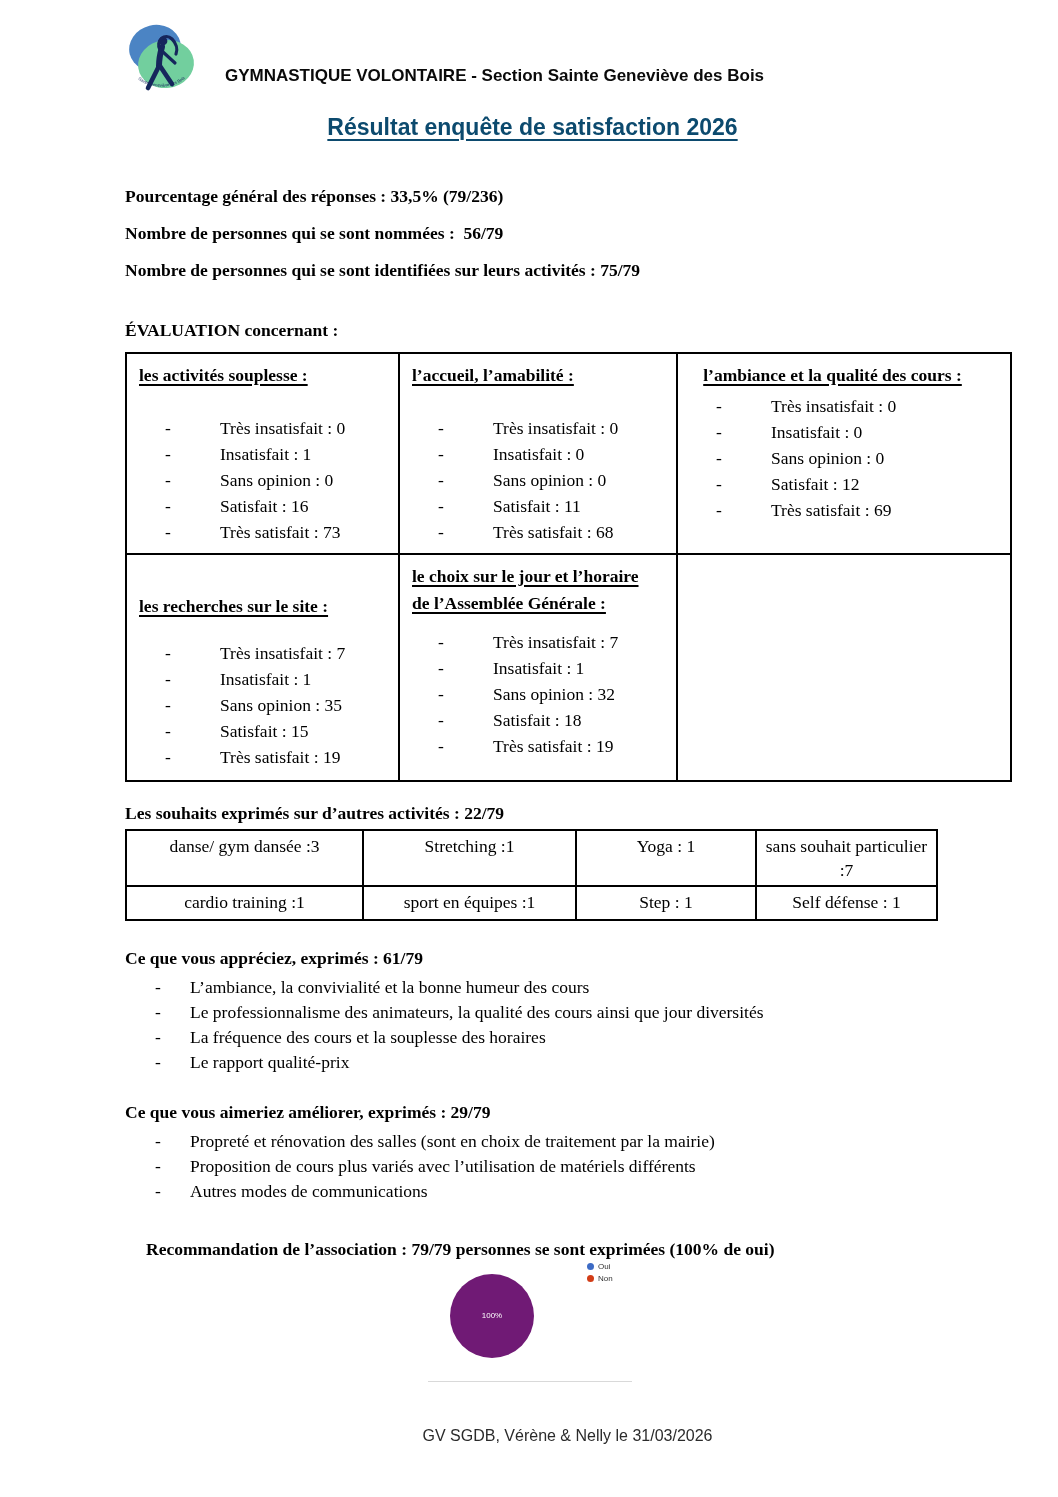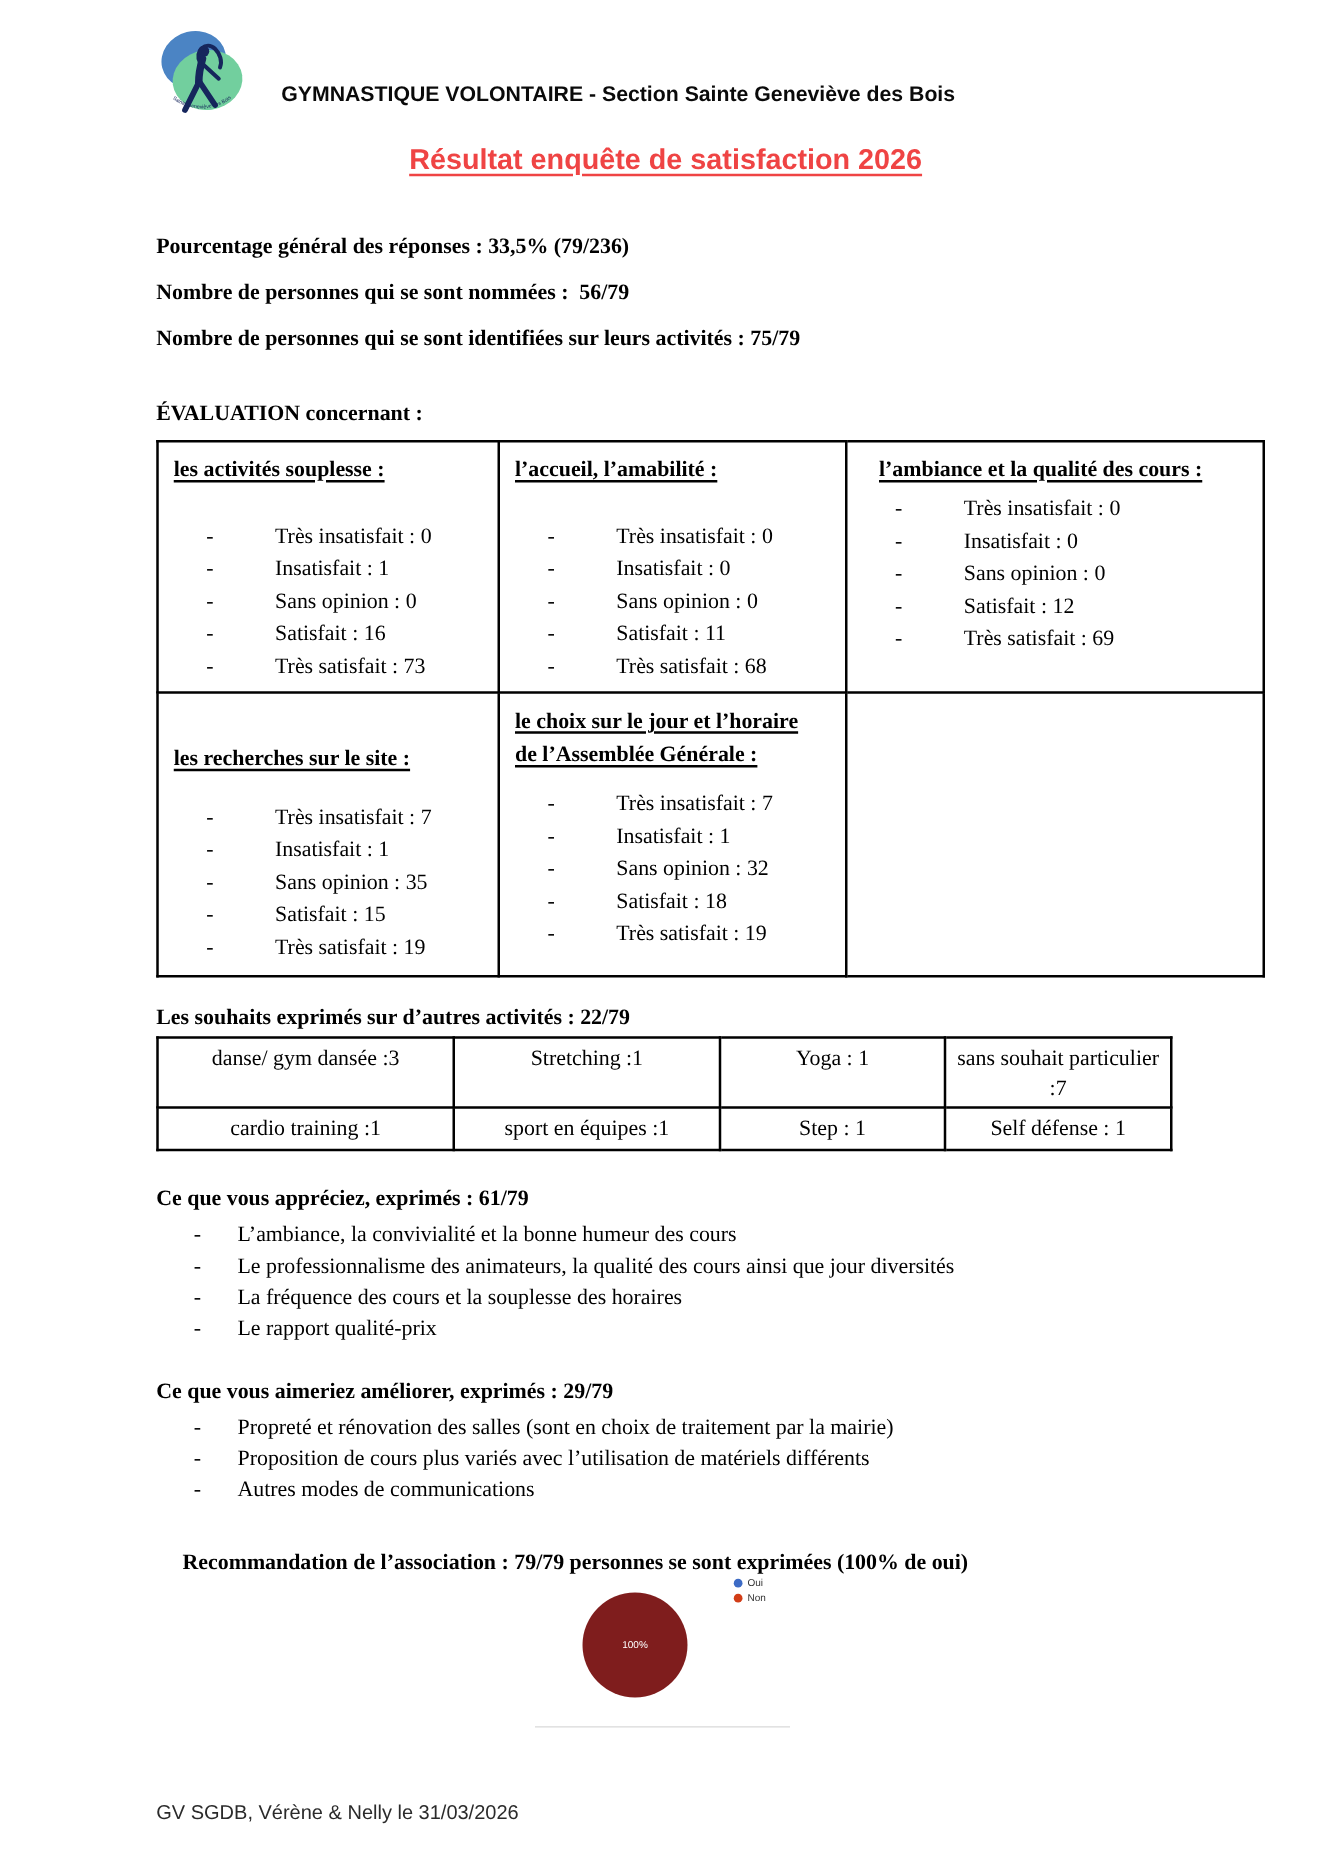--- a/index.html
+++ b/index.html
@@ -18,21 +18,21 @@
   
   .logo { position: absolute; left: 125px; top: 20px; width: 74px; height: 78px; }
   .org-line {
     margin: 0; padding-top: 66px; padding-left: 100px;
     font-family: "Liberation Sans", sans-serif;
     font-weight: bold; font-size: 17px; line-height: 20px; color: #0a0a0a;
   }
   .doc-title {
     margin: 26px 70px 0 0; text-align: center;
     font-family: "Liberation Sans", sans-serif;
-    font-weight: bold; font-size: 23px; line-height: 30px; color: #ef4444;
+    font-weight: bold; font-size: 23px; line-height: 30px; color: #0c4a6e;
   }
   .doc-title span { text-decoration: underline; text-decoration-thickness: 2px; text-underline-offset: 4px; }
   
   .stats { margin-top: 44px; }
   .stats p {
     margin: 0 0 16px 0; font-weight: bold; font-size: 17.5px; line-height: 21px;
     white-space: pre-wrap;
   }
   .section-heading {
     font-weight: bold; font-size: 17.5px; line-height: 22px; margin: 0;
@@ -79,42 +79,42 @@
   ul.bullets { list-style: none; margin: 6px 0 0 0; padding: 0; }
   ul.bullets li { display: flex; font-size: 17.5px; line-height: 25px; padding-left: 30px; }
   ul.bullets .dash { width: 35px; flex: 0 0 35px; }
   
   .recommendation {
     margin: 34px 0 0 0; padding-left: 21px;
     font-weight: bold; font-size: 17.5px; line-height: 22px;
   }
   .chart-area { position: relative; height: 134px; margin-top: 0; }
   .pie {
-    position: absolute; left: 341px; top: 14px; width: 84px; height: 84px;
-    border-radius: 50%; background: #7f1d1d;
+    position: absolute; left: 325px; top: 14px; width: 84px; height: 84px;
+    border-radius: 50%; background: #701a75;
   }
   .pie-label {
     position: absolute; left: 0; top: 37px; width: 84px; text-align: center;
     font-family: "Liberation Sans", sans-serif; font-size: 8px; color: #ffffff;
   }
   .legend { position: absolute; left: 462px; top: 2px; font-family: "Liberation Sans", sans-serif; }
   .legend-item { display: flex; align-items: center; margin-bottom: 3px; }
   .legend-swatch { width: 7px; height: 7px; border-radius: 50%; margin-right: 4px; }
   .swatch-oui { background: #3d6bc5; }
   .swatch-non { background: #d23d17; }
   .legend-label { font-size: 8px; color: #333; line-height: 9px; }
   .chart-divider {
     position: absolute; left: 303px; top: 121px; width: 204px; height: 0;
     border-top: 1px solid #d9d9d9;
   }
   
   .footer {
-    margin: 47px 0 0 0;
+    margin: 32px 0 0 0;
     font-family: "Liberation Sans", sans-serif;
-    font-size: 16px; line-height: 19px; color: #2b2b2b;
+    font-size: 16px; line-height: 19px; color: #2b2b2b; text-align: center;
   }
 </style>
 </head>
 <body>
 
 <div class="page">
 
   <div class="logo">
     <svg width="74" height="78" viewBox="0 0 74 78" xmlns="http://www.w3.org/2000/svg">
       <ellipse cx="30" cy="28" rx="26" ry="23" fill="#4b84c4" transform="rotate(-14 30 28)"></ellipse>

